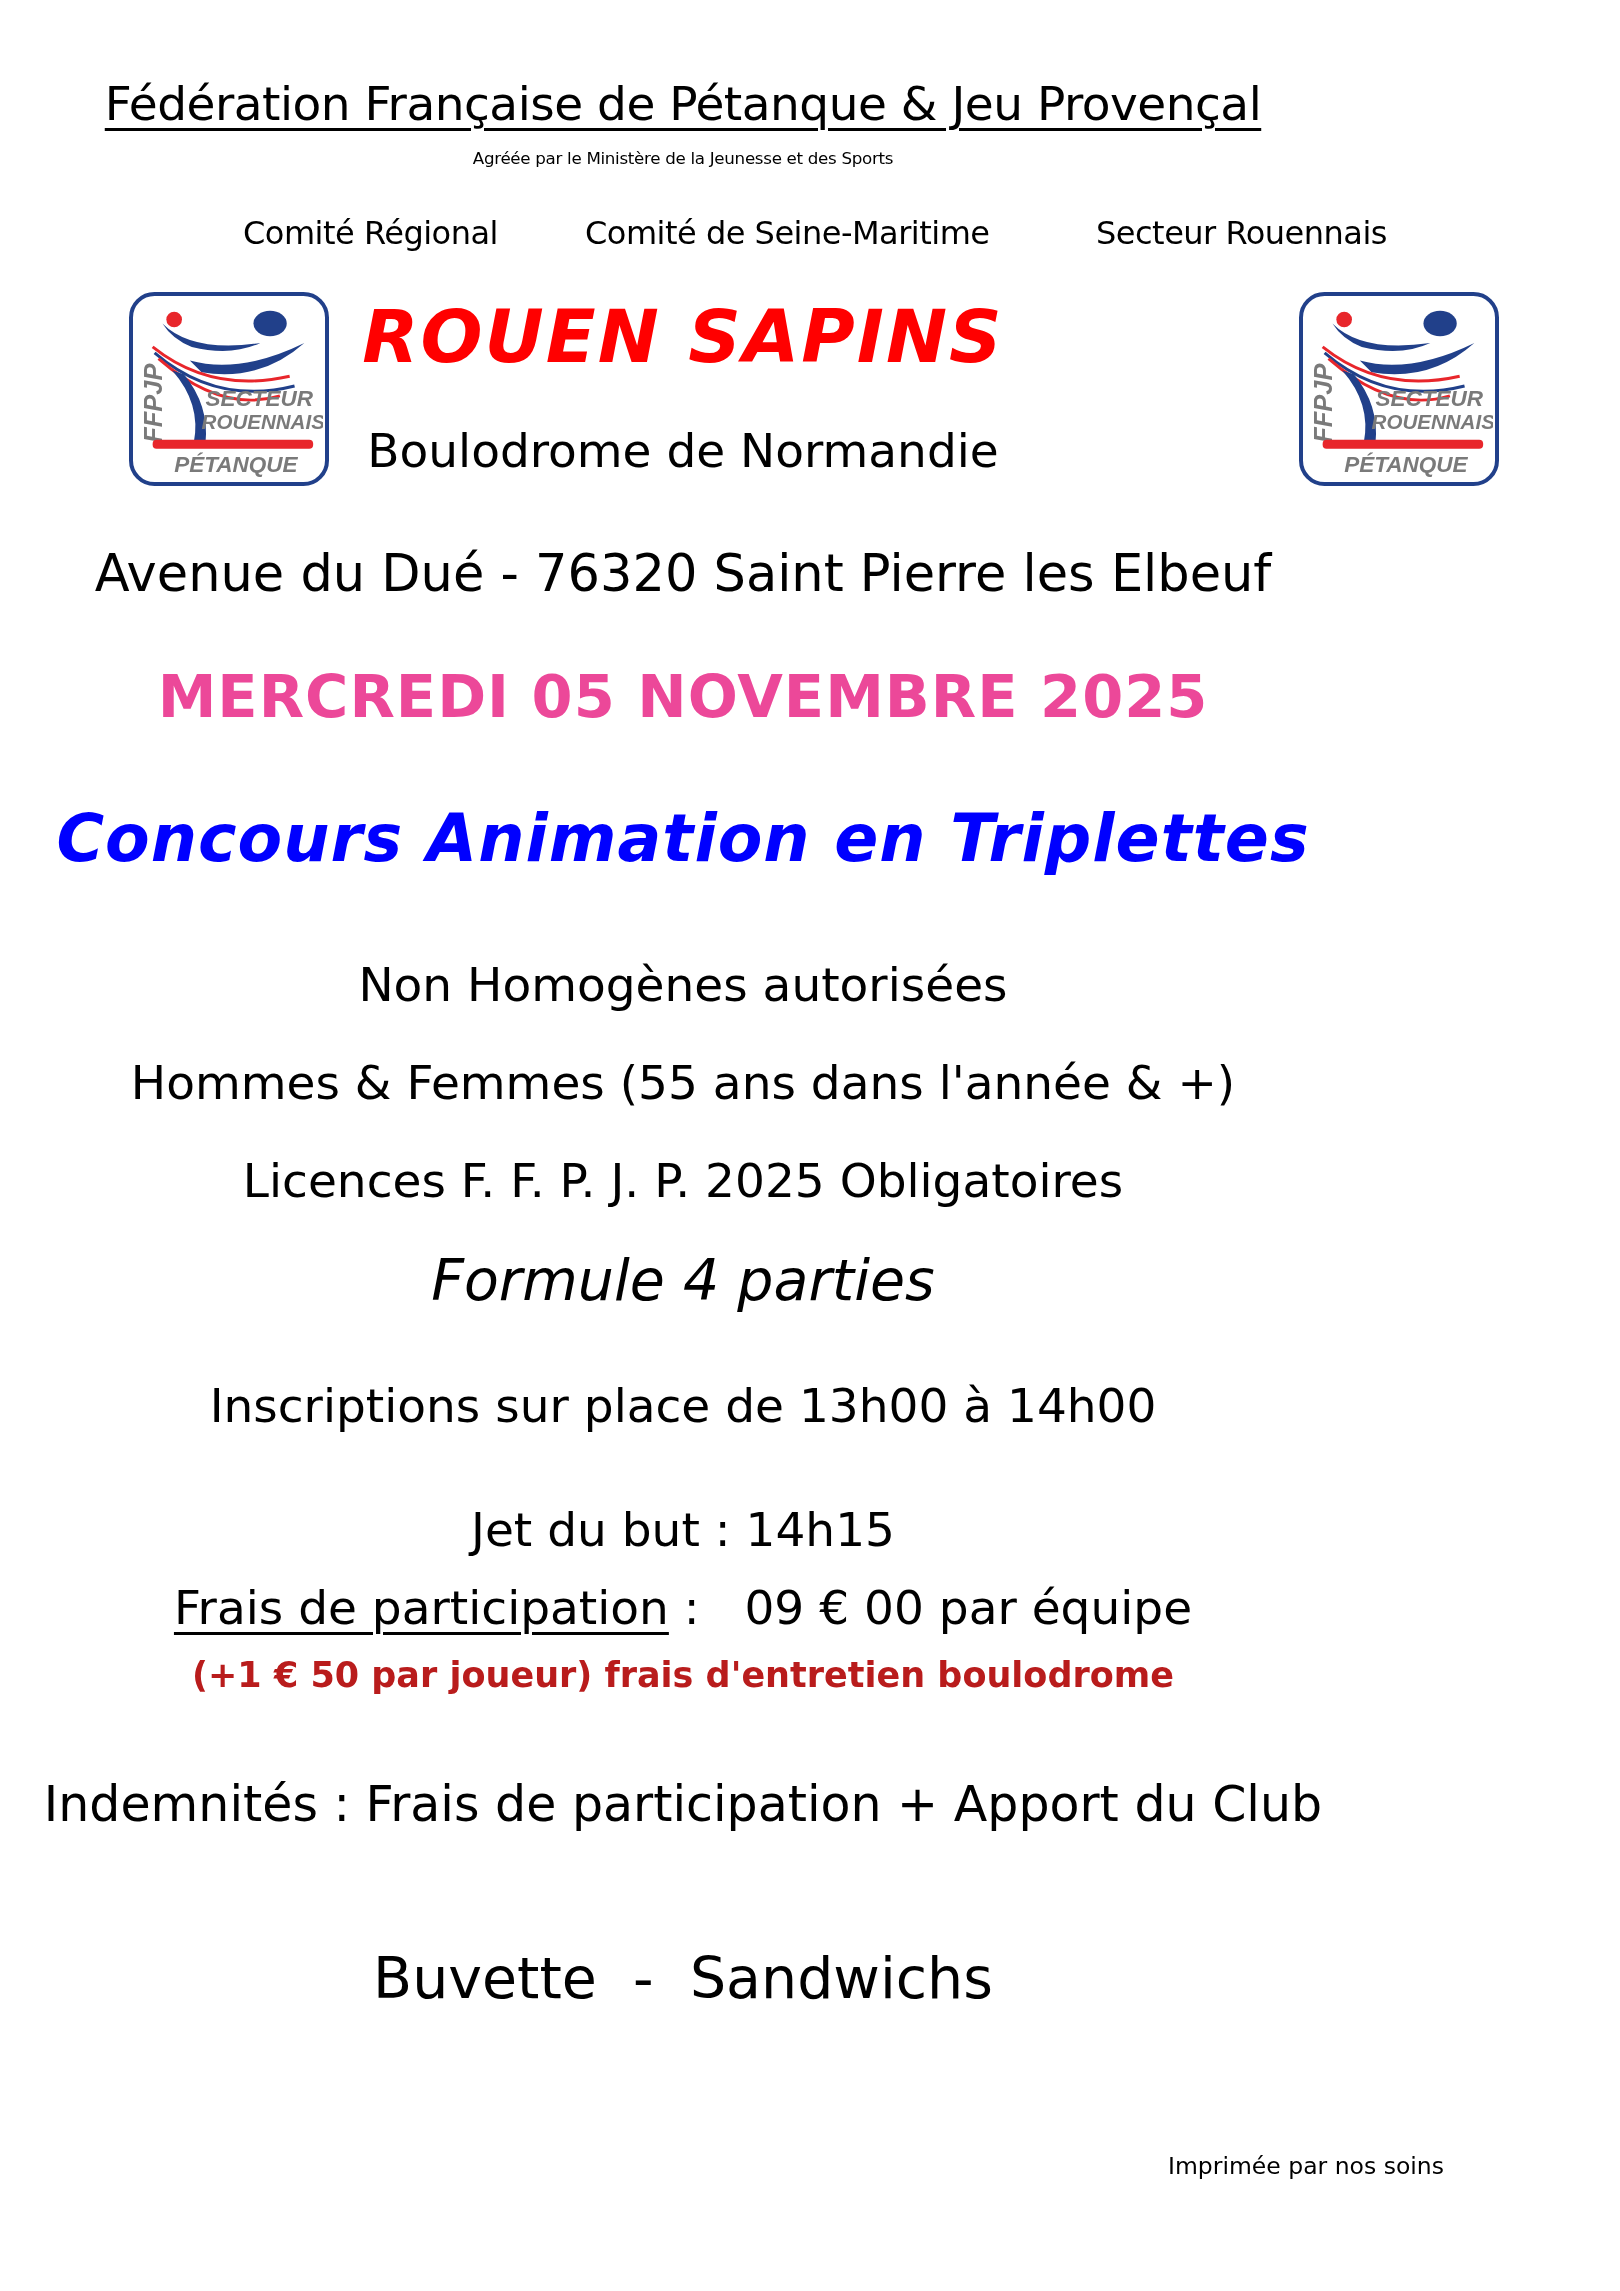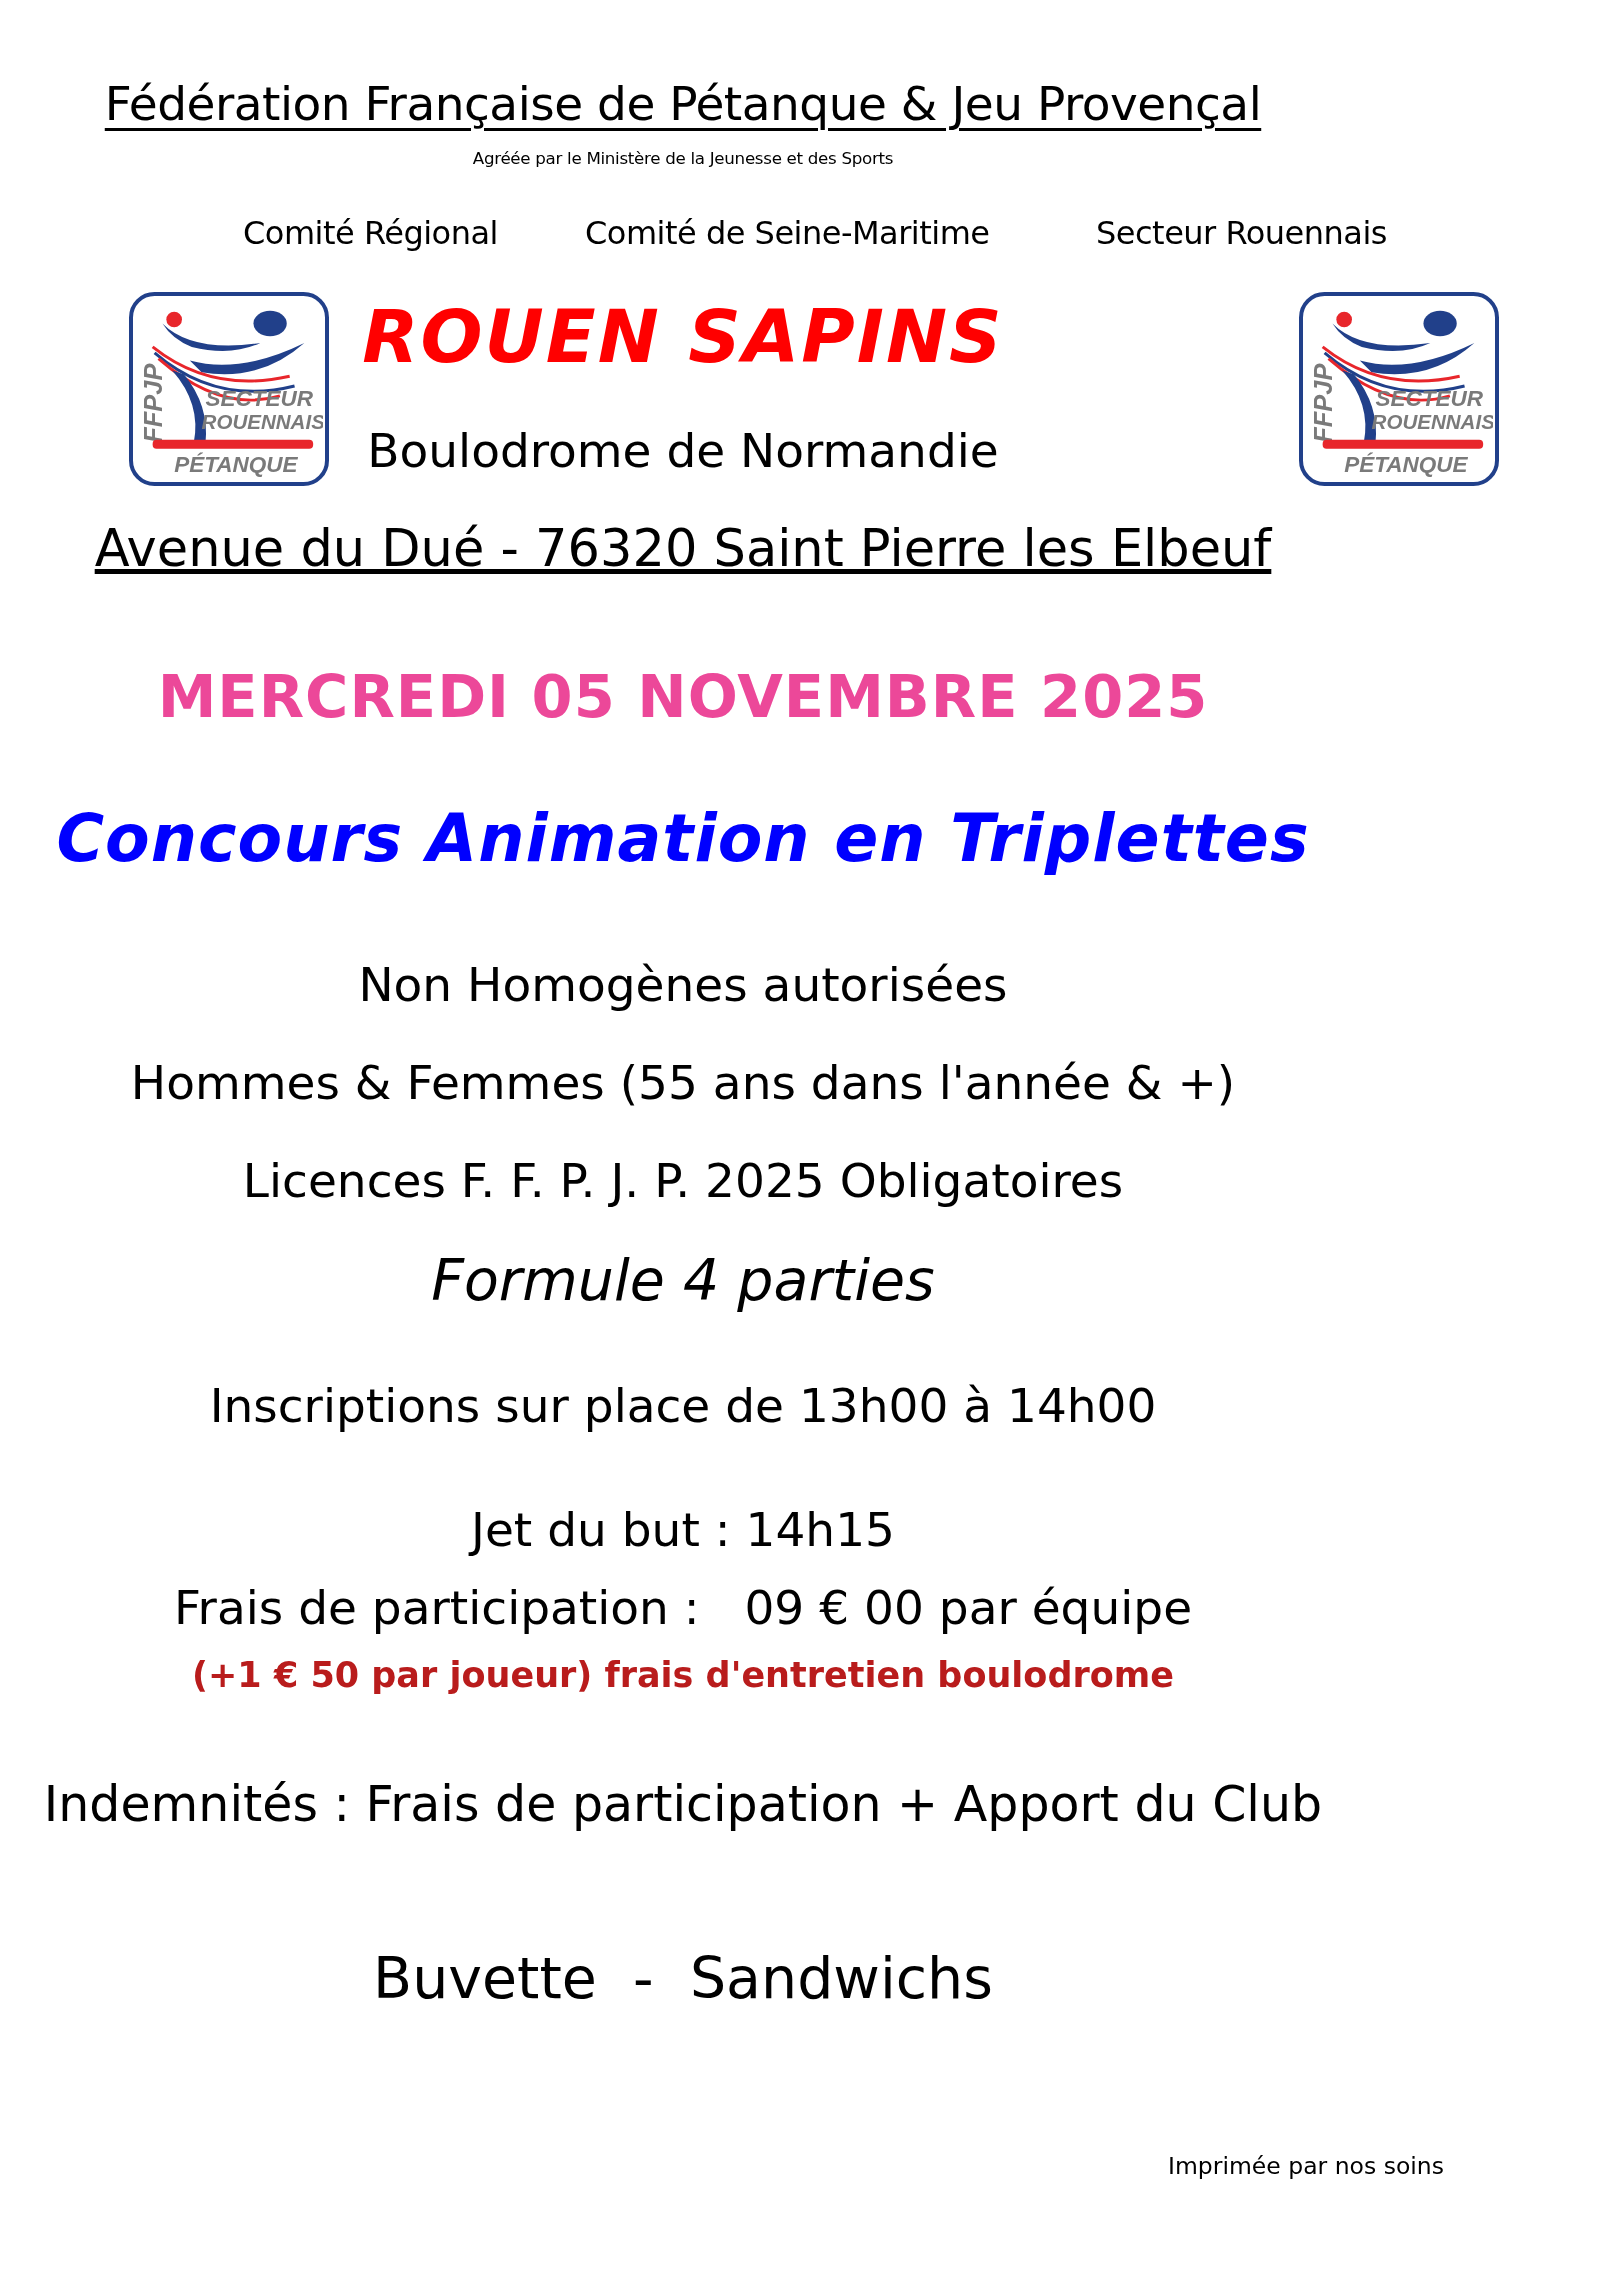--- a/index.html
+++ b/index.html
@@ -21,31 +21,31 @@
   .logo {
     position: absolute; width: 200px; height: 194px; box-sizing: border-box;
     border: 4.9px solid #21408a; border-radius: 25.5px; background: #fff;
   }
   .logo-left { left: 129px; top: 292px; }
   .logo-right { left: 1299px; top: 292px; }
   .logo svg { position: absolute; left: 0; top: 0; }
 
   .club { top: 300px; font-size: 73px; font-weight: bold; font-style: italic; color: #ff0000; letter-spacing: 2px; }
   .venue { top: 427px; font-size: 47px; }
-  .address { top: 523px; font-size: 51px; text-decoration: underline; }
+  .address { top: 548px; font-size: 51px; }
   .date { top: 667px; font-size: 59px; font-weight: bold; color: #ec4899; letter-spacing: 1px; }
   .event { top: 806px; font-size: 65px; font-weight: bold; font-style: italic; color: #0000ff; letter-spacing: 1px; }
   .r1 { top: 961px; font-size: 47px; }
   .r2 { top: 1059px; font-size: 47px; }
   .r3 { top: 1157px; font-size: 47px; }
   .formule { top: 1252px; font-size: 57px; font-style: italic; }
   .insc { top: 1382px; font-size: 47px; }
   .jet { top: 1506px; font-size: 47px; }
   .frais { top: 1584px; font-size: 47px; }
-  .frais .lbl { text-decoration-thickness: 2.9px; text-underline-offset: 7.8px; }
+  .frais .lbl { text-decoration: underline; text-decoration-thickness: 2.9px; text-underline-offset: 7.8px; }
   .extra { top: 1658px; font-size: 35px; font-weight: bold; color: #b91c1c; }
   .indem { top: 1780px; font-size: 49px; }
   .buvette { top: 1950px; font-size: 57px; white-space: pre; }
   .printed { position: absolute; top: 2152px; left: 1168px; font-size: 23.5px; white-space: nowrap; }
 </style>
 </head>
 <body>
 
 <div class="line fed-title"><span>Fédération Française de Pétanque &amp; Jeu Provençal</span></div>
 <div class="line agree">Agréée par le Ministère de la Jeunesse et des Sports</div>

